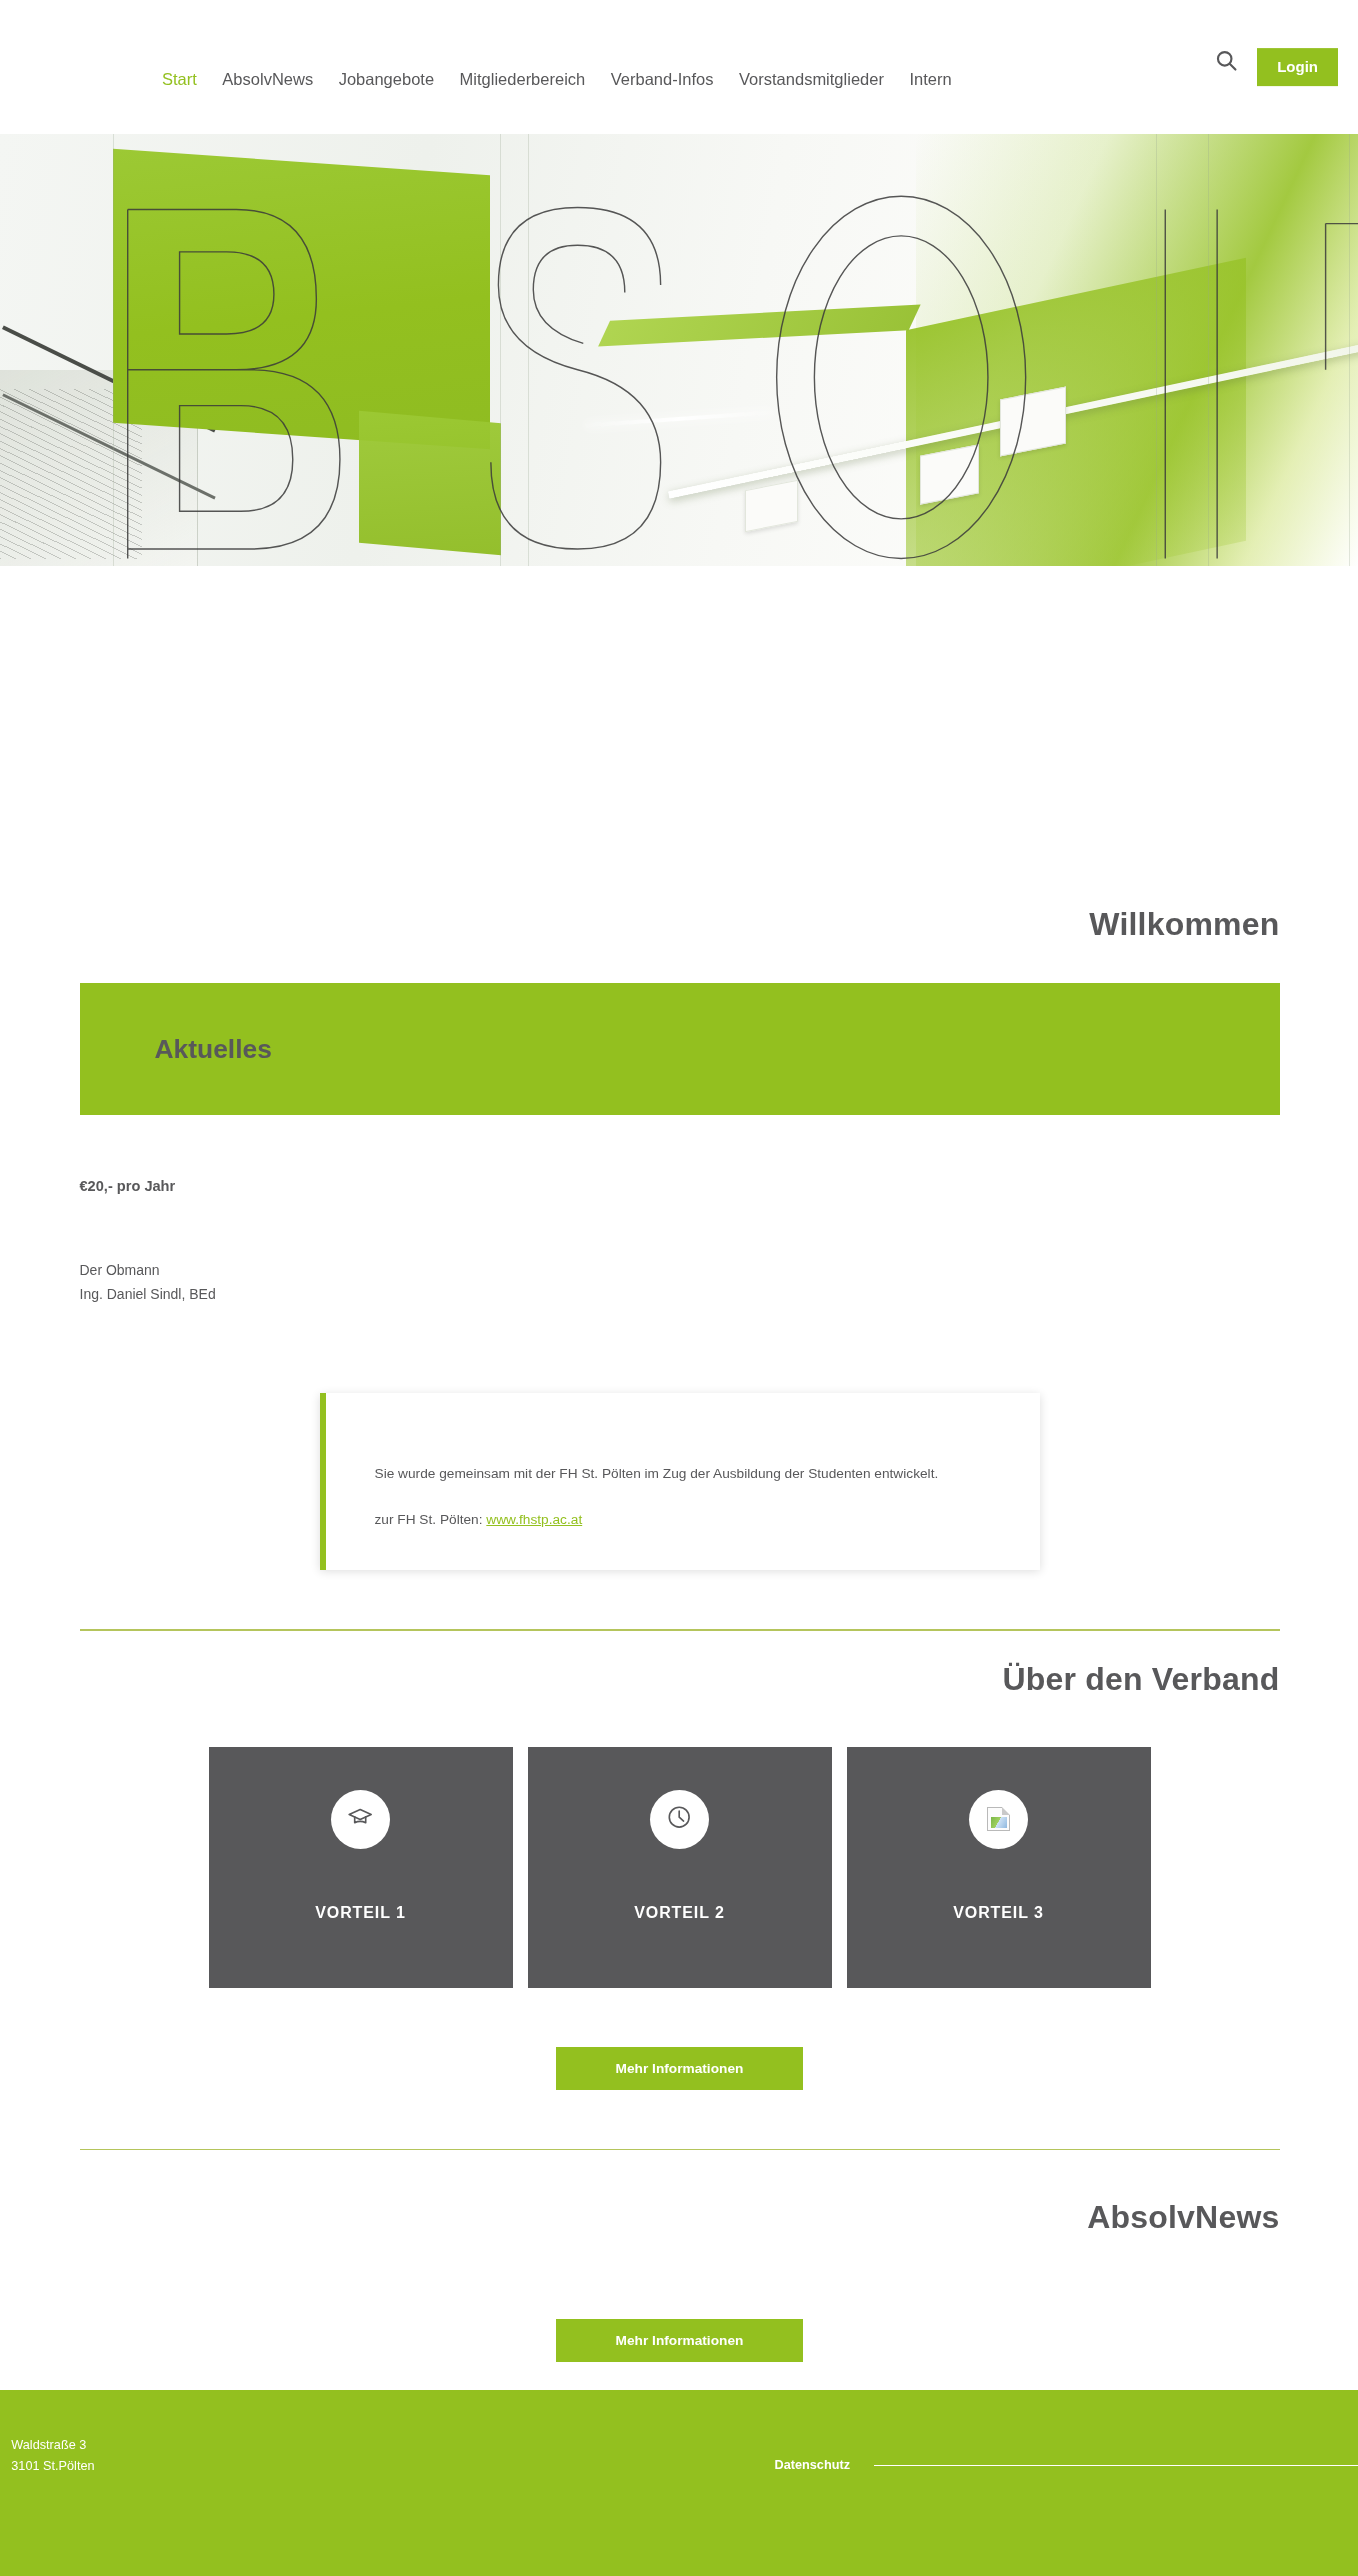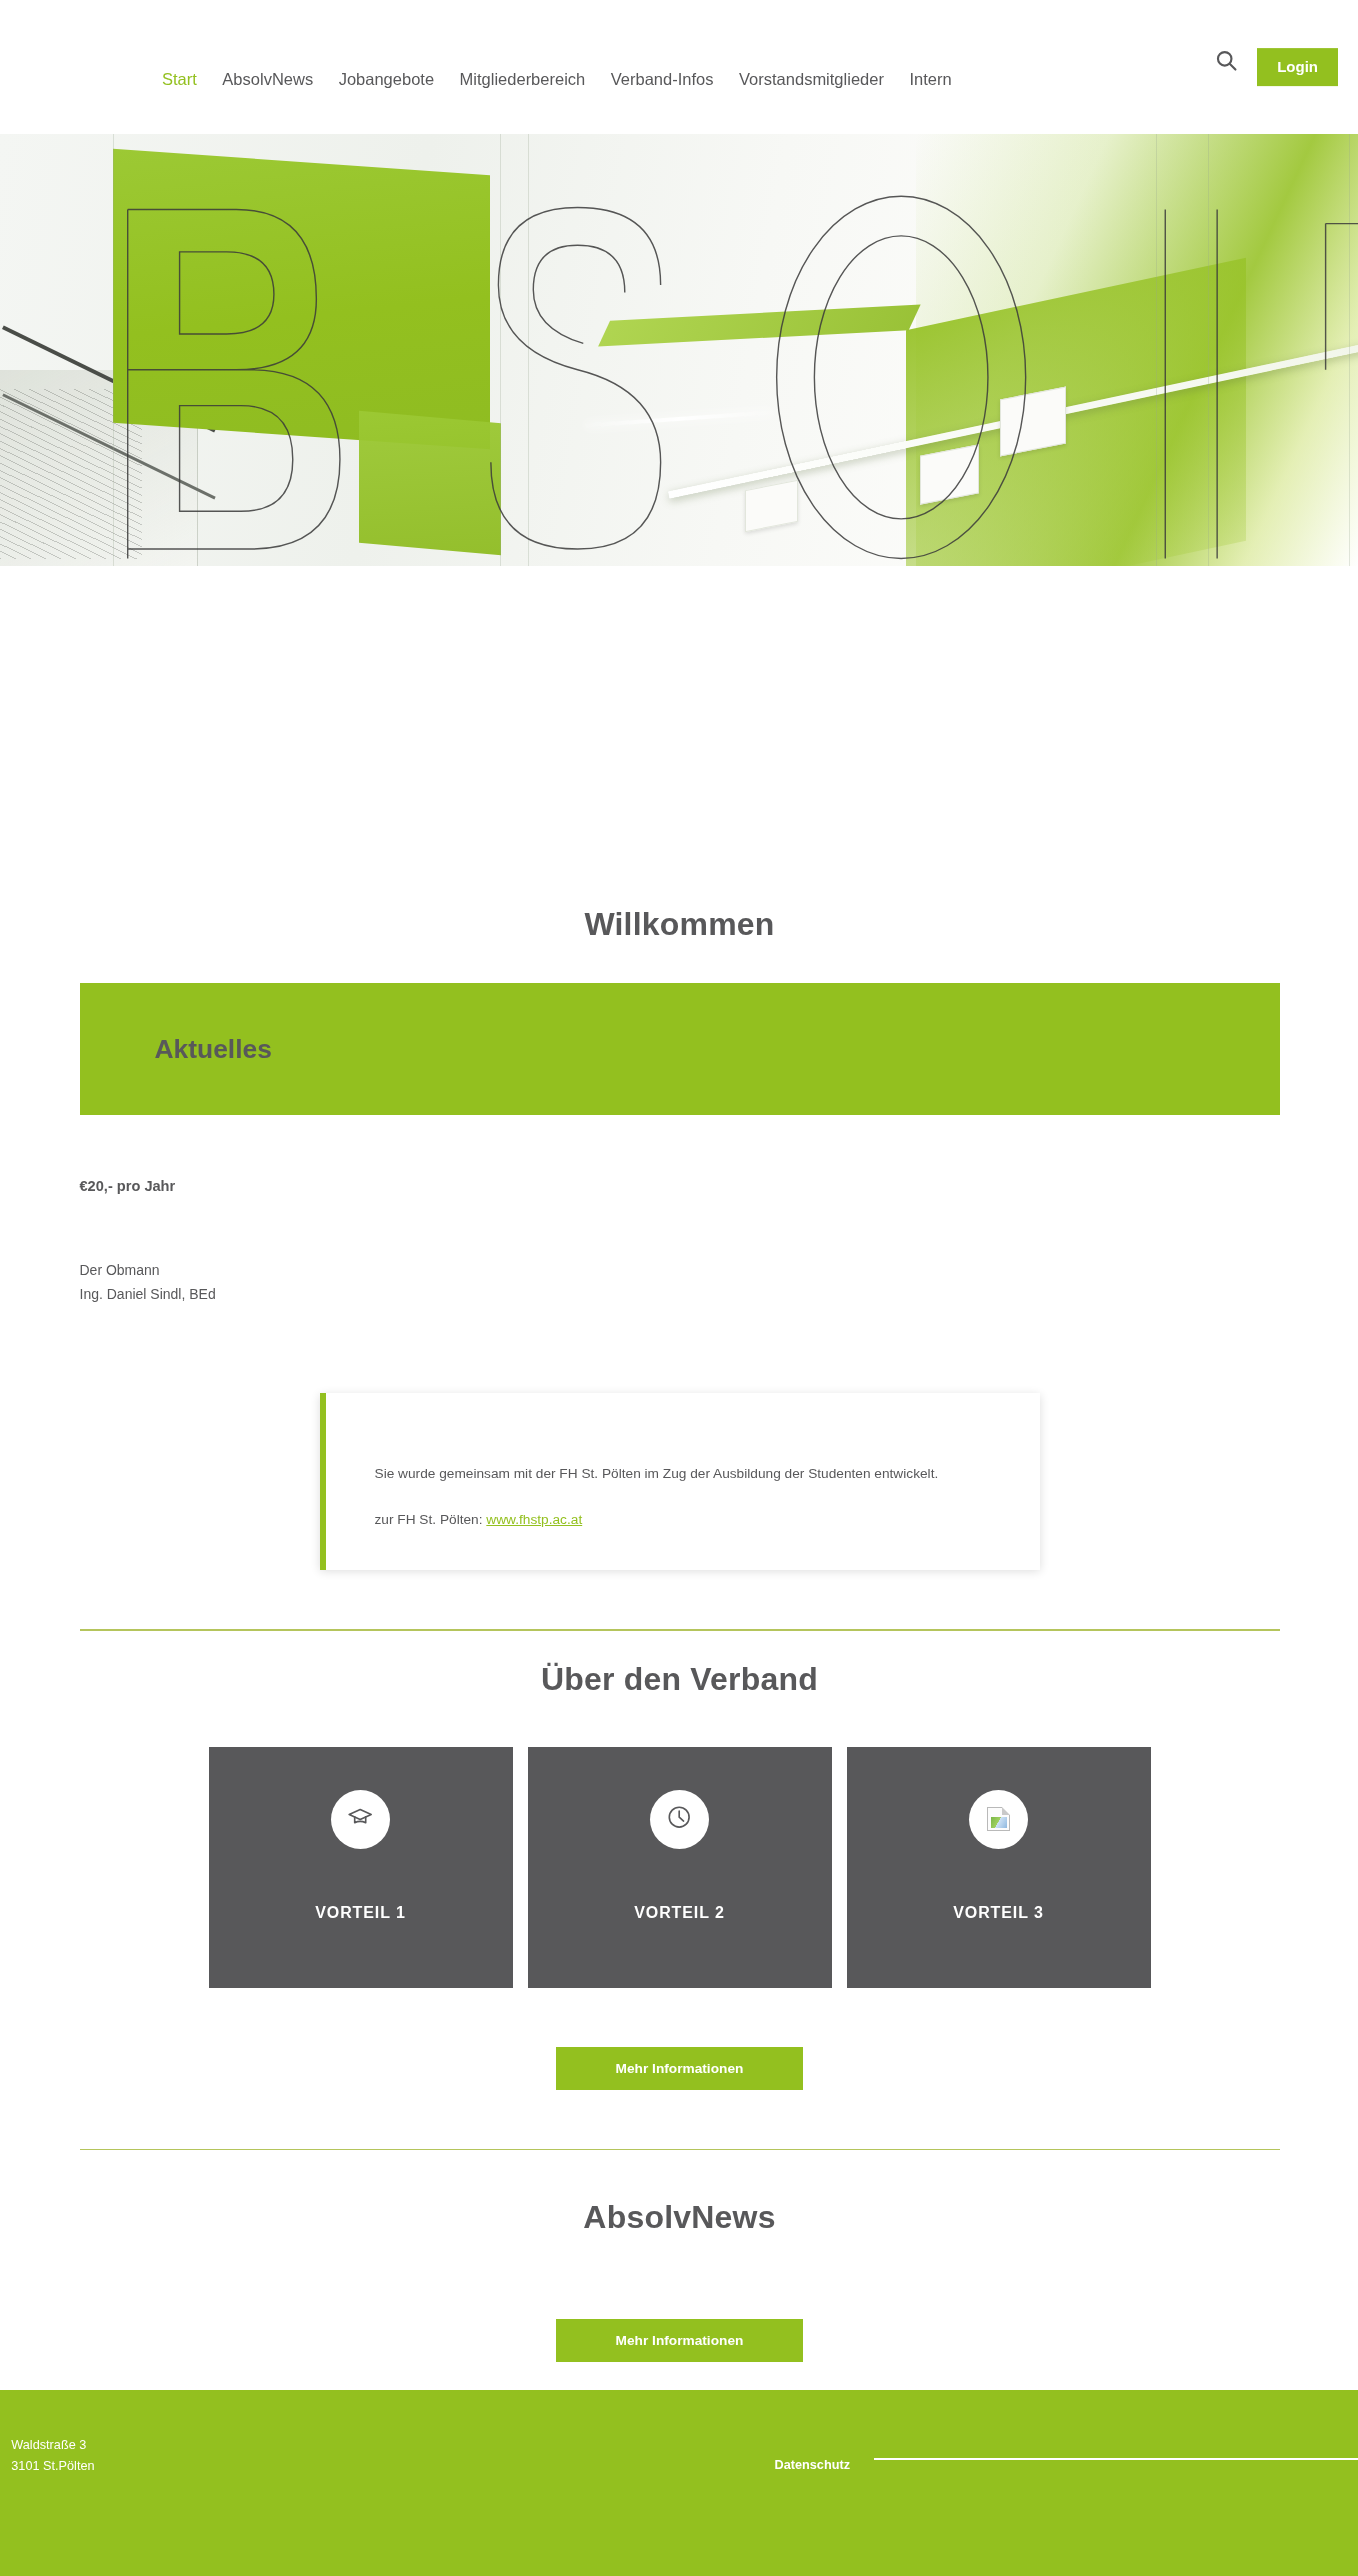--- a/index.html
+++ b/index.html
@@ -144,21 +144,21 @@
     position:absolute; inset:0; width:1359px; height:432px;
   }
 
   
   .gap-block { width:1359px; height:340px; background:#ffffff; }
 
   
   .container { width:1200px; margin:0 auto; }
 
   .section-title {
-    text-align:center; font-size:32px; font-weight:bold; color:#58585a;
+    text-align:right; font-size:32px; font-weight:bold; color:#58585a;
     letter-spacing:0.2px;
   }
 
   .aktuelles-bar {
     margin-top:40px;
     width:1200px; height:132px; background:#93c01f;
     display:flex; align-items:center;
   }
   .aktuelles-bar h2 {
     margin-left:75px; font-size:26.4px; font-weight:bold; color:#58585a;
@@ -235,21 +235,21 @@
   }
   .footer-addr { margin-left:11.3px; }
   .footer-addr p {
     color:#ffffff; font-size:12.7px; line-height:1.62;
   }
 
   .footer-links {
     position:absolute; right:0; top:68px; width:698px;
   }
   .footer-link-row {
-    display:flex; margin-bottom:40px;
+    display:flex; align-items:center; margin-bottom:40px;
   }
   .footer-link-row a {
     color:#ffffff; font-weight:bold; font-size:12.7px; text-decoration:none;
     white-space:nowrap; text-align:right; width:189px;
   }
   .footer-link-row .ln {
     flex:1; height:1.4px; background:#ffffff; margin-left:23.6px;
   }
 </style>
 </head>

